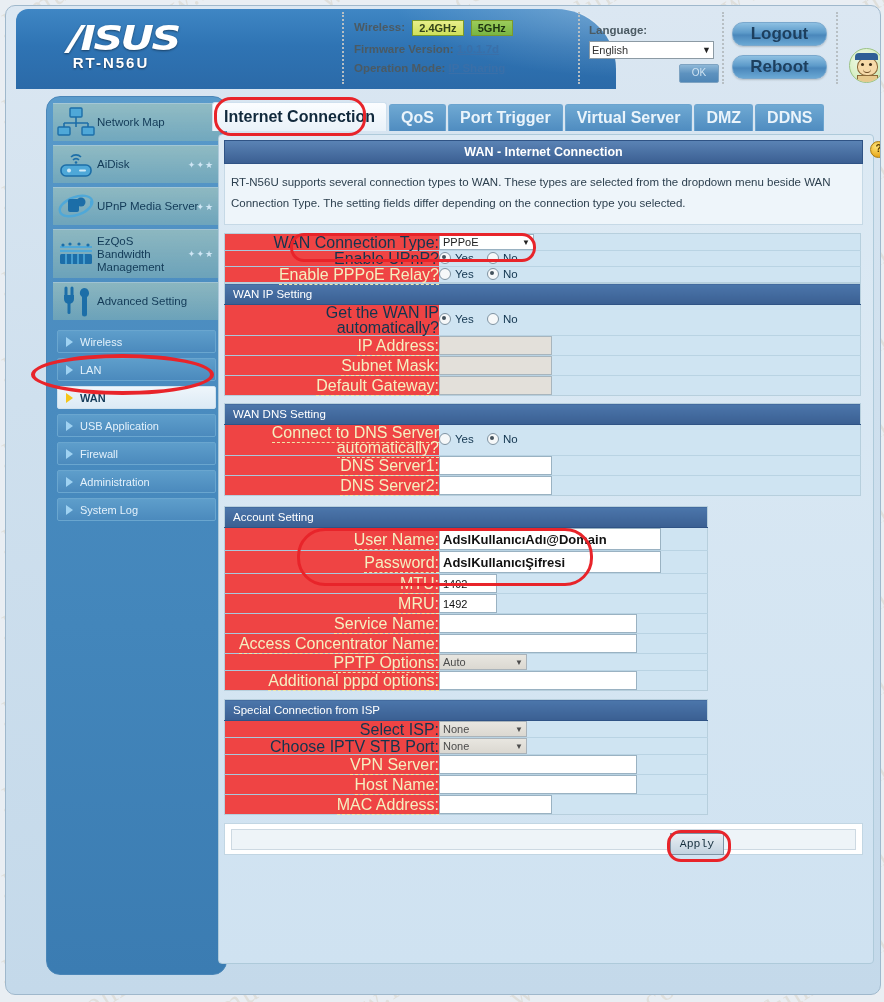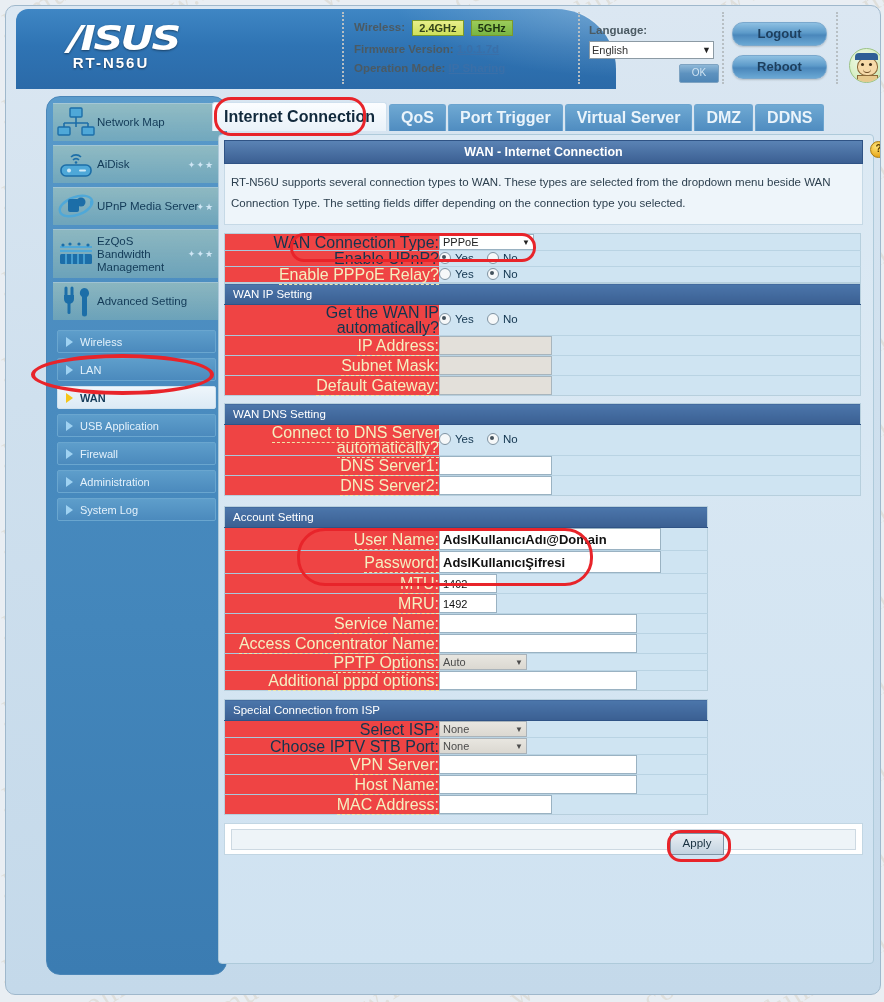--- a/index.html
+++ b/index.html
@@ -68,21 +68,21 @@
   #ok-btn{
     position:absolute;left:673px;top:58px;width:38px;height:17px;
     background:linear-gradient(180deg,#8fb8d8,#5d92bf 50%,#4f86b6);
     border:1px solid #7ea3c2;border-radius:2px;
     font-size:10px;color:#cfe3f2;text-align:center;line-height:16px;
   }
   #btns{position:absolute;left:726px;top:16px;}
   .topbtn{
     width:93px;height:22px;margin-bottom:9px;border-radius:11px;
     background:linear-gradient(180deg,#8ec0e2 0%,#5c9ac9 45%,#4a87bb 55%,#6aa8d4 100%);
-    border:1px solid #7aa8cd;color:#1d3f5e;font-size:13px;font-weight:bold;
+    border:1px solid #7aa8cd;color:#1d3f5e;font-size:17px;font-weight:bold;
     text-align:center;line-height:21px;box-shadow:0 1px 2px rgba(0,0,0,.18);
   }
   #avatar{
     position:absolute;left:843px;top:42px;width:33px;height:33px;border-radius:50%;
     background:radial-gradient(circle at 40% 35%,#f2fbe9,#d7eec4 60%,#bfe0a8);
     border:1px solid #9cc385;overflow:hidden;
   }
   #avatar .face{position:absolute;left:7px;top:8px;width:19px;height:17px;border-radius:50% 50% 45% 45%;background:#f6d9a8;border:1px solid #8b6a3a;}
   #avatar .hat{position:absolute;left:5px;top:4px;width:23px;height:7px;border-radius:4px 4px 0 0;background:#2f5f96;}
   #avatar .eye{position:absolute;top:14px;width:3px;height:3px;border-radius:50%;background:#3a2a16;}
@@ -202,21 +202,21 @@
   .rb.on:after{content:"";position:absolute;left:2px;top:2px;width:4px;height:4px;border-radius:50%;background:#44525c;}
   
   .ring{position:absolute;border:3px solid #e8242a;border-radius:40px;z-index:7;pointer-events:none;}
   #ring-wantype{left:66px;top:0px;width:240px;height:23px;border-radius:14px;}
   #ring-acct{left:73px;top:0px;width:290px;height:52px;border-radius:28px;}
   #ring-apply{left:0px;top:0px;width:58px;height:26px;border-radius:14px;border-width:3px;}
   #apply-bar{
     width:637px;height:30px;background:#fff;border:1px solid #c2d6e3;
     position:relative;margin-top:8px;
   }
-  #apply-inner{position:absolute;left:6px;top:5px;width:623px;height:19px;background:#eef4f8;border:1px solid #cdd9e2;}
+  #apply-inner{position:absolute;left:6px;top:5px;width:623px;height:19px;background:#eef4f8;border:1px solid #cdd9e2;font-family:Liberation Mono, monospace;}
   #apply-btn{
     position:absolute;left:438px;top:3px;width:52px;height:20px;
     background:linear-gradient(180deg,#e8eef3,#c3d3e0);
     border:1px solid #7e93a4;font-size:11.5px;color:#17303f;text-align:center;line-height:19px;
   }
 </style>
 </head>
 <body>
 
 <div id="wm">

